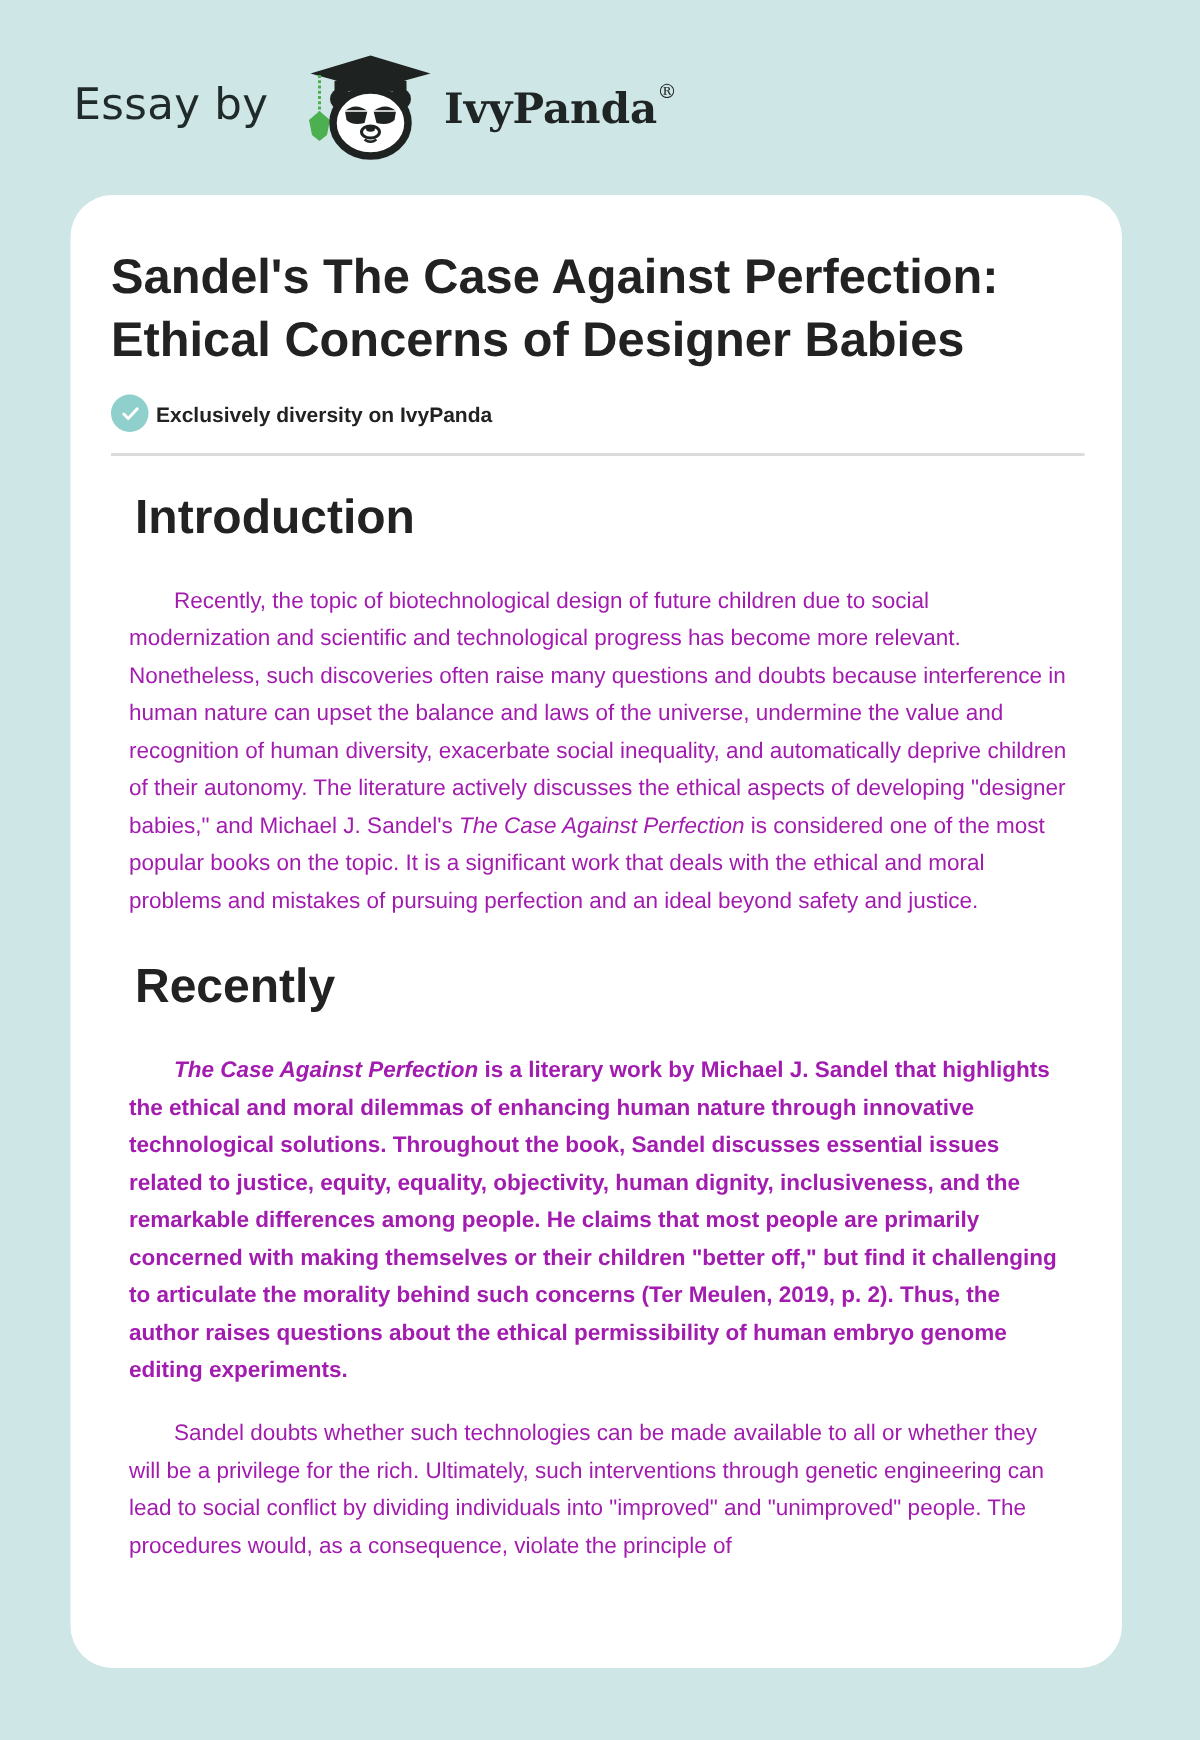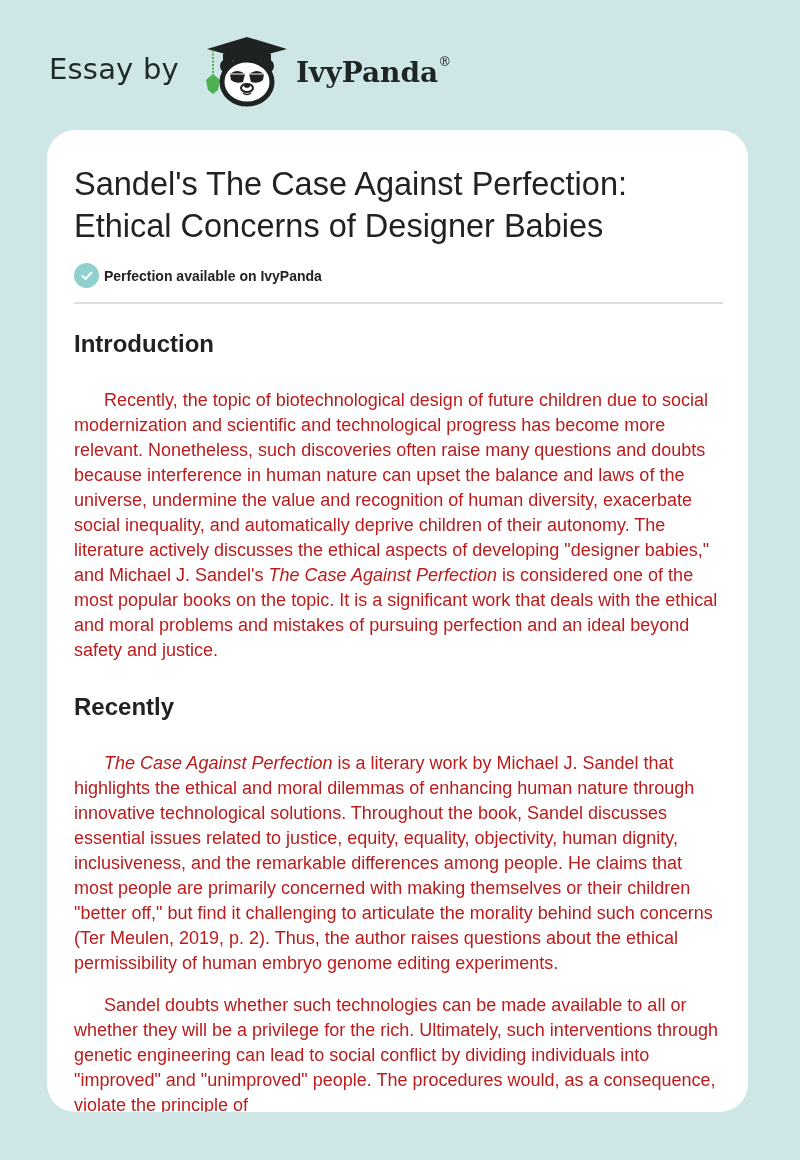--- a/index.html
+++ b/index.html
@@ -24,45 +24,45 @@
     font-family: "DejaVu Serif", serif; font-weight: bold;
     font-size: 28px; color: #1f2424; text-align: right;
   }
   .brand sup { font-size: 13px; font-weight: normal; vertical-align: top; position: relative; top: -2px; }
   .card {
     position: absolute; left: 47px; top: 130px; width: 701px; height: 982px;
     background: #fff; border-radius: 28px; overflow: hidden;
   }
   .title {
     position: absolute; left: 27px; top: 33px; width: 650px;
-    font-size: 32.5px; font-weight: normal; line-height: 42px; color: #222;
+    font-size: 32.5px; font-weight: bold; line-height: 42px; color: #222;
     margin: 0;
   }
   .exclusive {
     position: absolute; left: 27px; top: 133px; display: flex; align-items: center;
   }
   .check {
     width: 25px; height: 25px; border-radius: 50%; background: #8fcfcc;
     display: flex; align-items: center; justify-content: center; margin-right: 5px;
   }
   .exclusive-label { font-size: 14px; font-weight: bold; color: #222; }
   .divider {
     position: absolute; left: 27px; top: 172px; width: 649px; height: 2px; background: #dcdcdc;
   }
   .content { position: absolute; left: 27px; top: 190px; width: 650px; }
   h2 {
-    font-size: 24px; font-weight: bold; margin: 0; color: #222; line-height: 48px;
+    font-size: 32px; font-weight: bold; margin: 16px; color: #222; line-height: 48px;
   }
   p {
-    margin: 0; font-size: 18px; line-height: 25px; color: #b91c1c; text-indent: 30px;
+    margin: 12px; font-size: 15px; line-height: 25px; color: #a21caf; text-indent: 30px;
   }
   .h-intro { margin-top: 0; }
   .p-intro { margin-top: 20px; }
   .h-summary { margin-top: 20px; }
-  .p-sum1 { margin-top: 20px; }
+  .p-sum1 { margin-top: 20px; font-weight: bold; }
   .p-sum2 { margin-top: 17px; }
 </style>
 </head>
 <body>
 
 <div class="header">
   <span class="essay-by">Essay by</span>
   <svg class="logo-icon" viewBox="0 0 88 72">
 
     <polygon points="4,13 44,1 84,13 44,24" fill="#1e2322"></polygon>
@@ -88,21 +88,21 @@
 
 <div class="card">
   <h1 class="title">Sandel's The Case Against Perfection: Ethical Concerns of Designer Babies</h1>
 
   <div class="exclusive">
     <span class="check">
       <svg width="12" height="10" viewBox="0 0 12 10">
           <path d="M1.5,5 L4.5,8 L10.5,1.5" fill="none" stroke="#fff" stroke-width="2" stroke-linecap="round" stroke-linejoin="round"></path>
         </svg>
     </span>
-    <span class="exclusive-label">Perfection available on IvyPanda</span>
+    <span class="exclusive-label">Exclusively diversity on IvyPanda</span>
   </div>
 
   <div class="divider"></div>
 
   <div class="content">
     <h2 class="h-intro">Introduction</h2>
     <p class="p-intro"><span>Recently, the topic of biotechnological design of future children due to social modernization and scientific and technological progress has become more relevant. Nonetheless, such discoveries often raise many questions and doubts because interference in human nature can upset the balance and laws of the universe, undermine the value and recognition of human diversity, exacerbate social inequality, and automatically deprive children of their autonomy. The literature actively discusses the ethical aspects of developing "designer babies," and Michael J. Sandel's </span><i>The Case Against Perfection</i><span> is considered one of the most popular books on the topic. It is a significant work that deals with the ethical and moral problems and mistakes of pursuing perfection and an ideal beyond safety and justice.</span></p>
 
     <h2 class="h-summary">Recently</h2>
     <p class="p-sum1"><i>The Case Against Perfection</i><span> is a literary work by Michael J. Sandel that highlights the ethical and moral dilemmas of enhancing human nature through innovative technological solutions. Throughout the book, Sandel discusses essential issues related to justice, equity, equality, objectivity, human dignity, inclusiveness, and the remarkable differences among people. He claims that most people are primarily concerned with making themselves or their children "better off," but find it challenging to articulate the morality behind such concerns (Ter Meulen, 2019, p. 2). Thus, the author raises questions about the ethical permissibility of human embryo genome editing experiments.</span></p>

